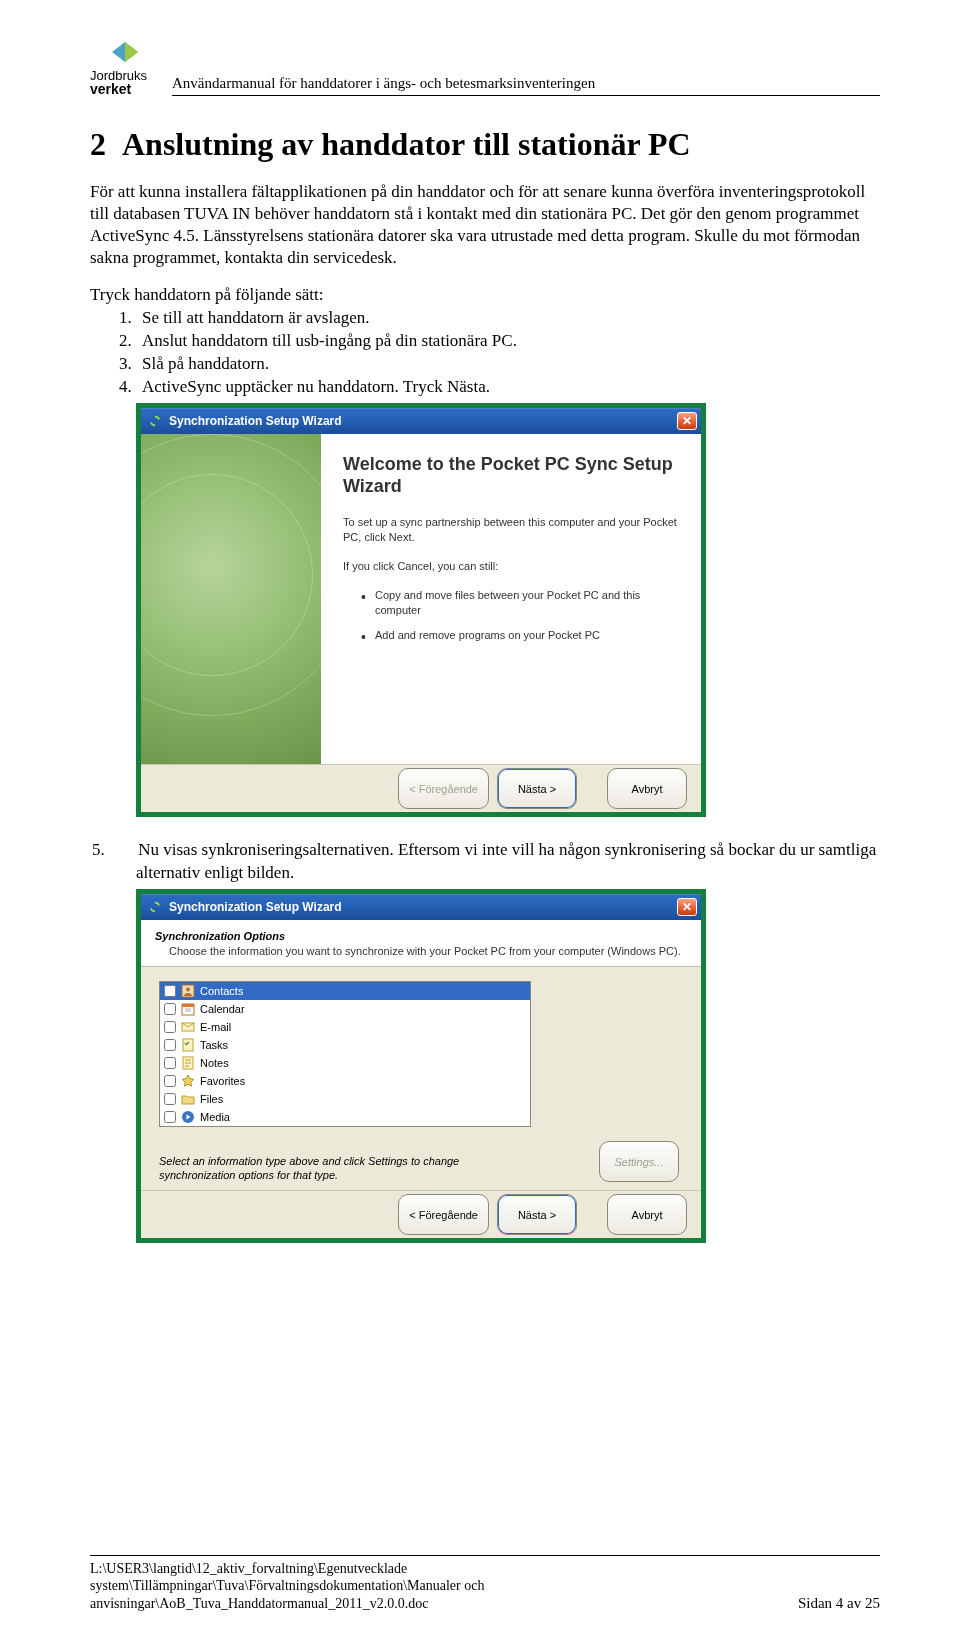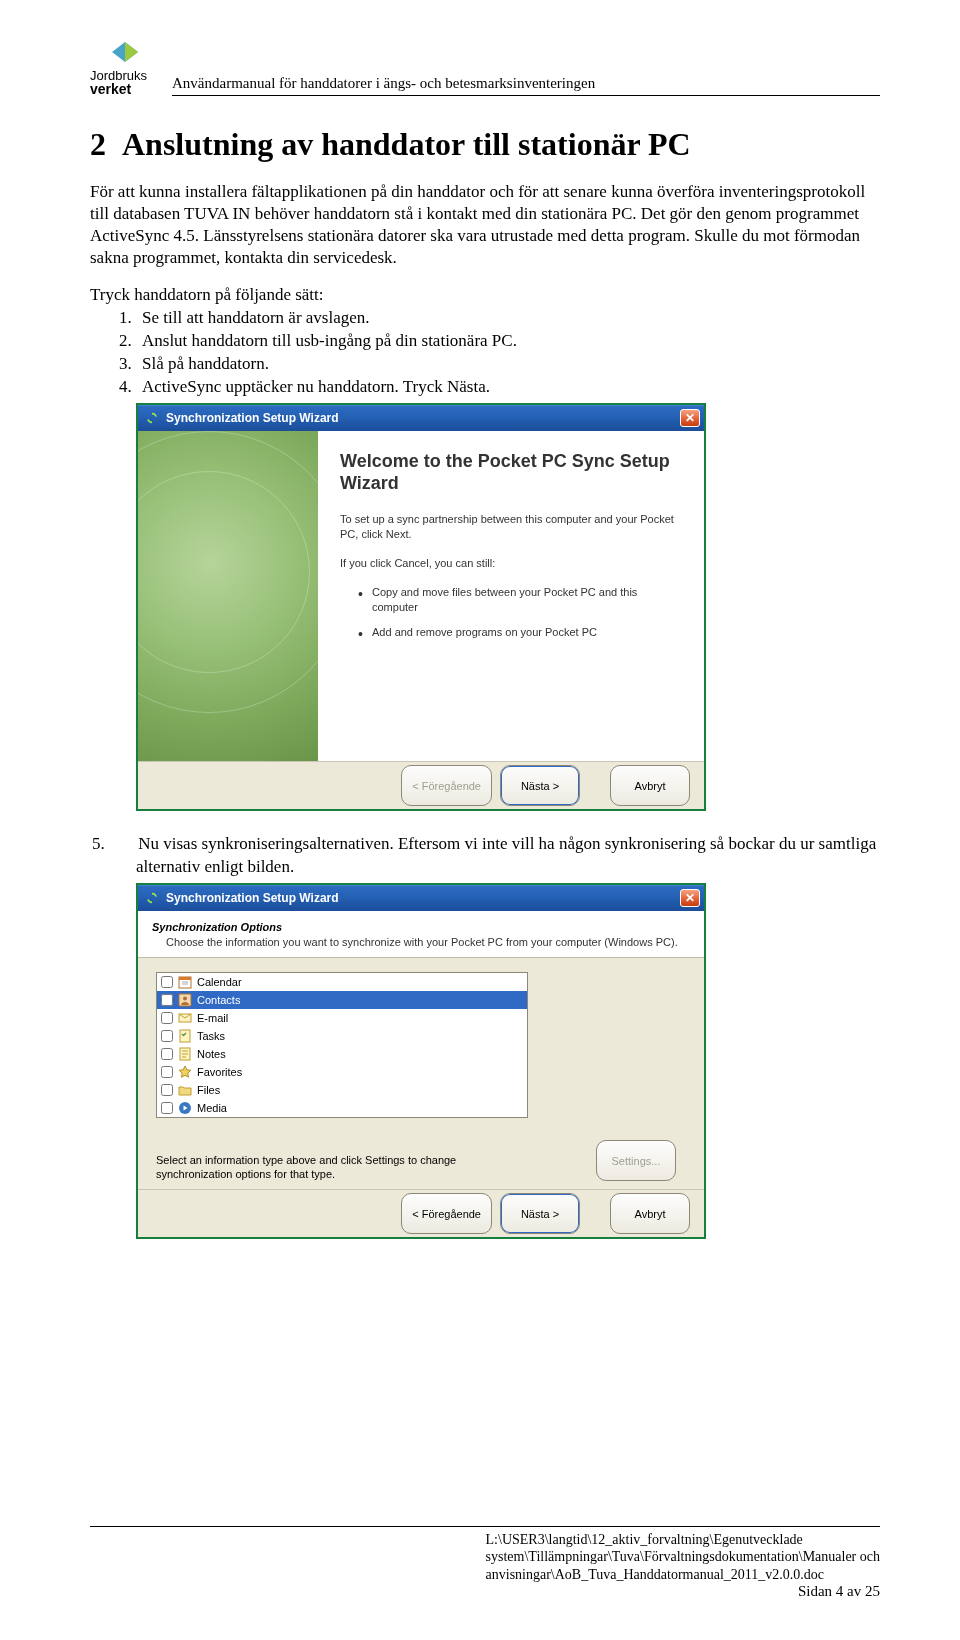--- a/index.html
+++ b/index.html
@@ -52,21 +52,21 @@
   }
   ol.steps li { padding-left: 6px; }
   .wizard {
     margin-left: 46px;
     margin-top: 4px;
     margin-bottom: 22px;
     width: 570px;
     font-family: Tahoma, Arial, sans-serif;
     font-size: 11px;
     background: #ece9d8;
-    border: 2px solid #15803d;
+    border: 5px solid #15803d;
   }
   .titlebar {
     background: linear-gradient(to bottom, #4a8cd6 0%, #2b6bc0 6%, #2561b5 45%, #1b4d99 100%);
     color: #fff;
     height: 26px;
     display: flex;
     align-items: center;
     padding: 0 4px 0 6px;
     font-weight: bold;
     font-size: 12px;
@@ -204,50 +204,50 @@
     width: 12px; height: 12px;
   }
   .info-row .row-icon {
     width: 14px; height: 14px;
     display: inline-flex; align-items: center; justify-content: center;
   }
   .settings-area {
     display: flex;
     align-items: flex-end;
     justify-content: space-between;
-    margin-top: 22px;
+    margin-top: 14px;
     width: 520px;
+    font-style: italic;
   }
   .settings-area .hint {
     font-size: 11px;
     line-height: 1.3;
     max-width: 330px;
   }
 
   .step5 {
     font-size: 17px;
     margin-left: 46px;
     text-indent: -22px;
     padding-left: 0;
     line-height: 1.35;
   }
   .step5-num { display: inline-block; width: 20px; }
 
   .footer {
     position: absolute;
-    bottom: 40px;
+    bottom: 28px;
     left: 90px;
     right: 80px;
     border-top: 1px solid #000;
     padding-top: 4px;
     font-size: 14px;
     display: flex;
     justify-content: space-between;
     align-items: flex-end;
-    flex-direction: column;
   }
   .footer .paths { line-height: 1.25; }
   .footer .pagenum { font-size: 15px; }
 </style>
 </head>
 <body>
 
 <div class="page">
   <div class="header">
     <div class="logo">
@@ -323,42 +323,42 @@
         <span>✕</span>
       </span>
     </div>
     <div class="wiz2-header">
       <div class="h-title">Synchronization Options</div>
       <div class="h-sub">Choose the information you want to synchronize with your Pocket PC from your computer (Windows PC).</div>
     </div>
     <div class="wiz2-body">
       <div class="info-list-box">
         <div id="info-rows">
+            <div class="info-row selected">
+              <input type="checkbox" style="">
+              <span class="row-icon">
+                <svg width="14" height="14" viewBox="0 0 14 14">
+                  <rect x="1" y="1" width="12" height="12" rx="1" fill="#f3d9b0" stroke="#b07030"></rect>
+                  <circle cx="7" cy="5.5" r="2" fill="#b07030"></circle>
+                  <path d="M3 12c0-2 2-3 4-3s4 1 4 3" fill="#b07030"></path>
+                </svg>
+              </span>
+              <span>Contacts</span>
+            </div>
             <div class="info-row">
               <input type="checkbox" style="">
               <span class="row-icon">
                 <svg width="14" height="14" viewBox="0 0 14 14">
                   <rect x="1" y="2" width="12" height="11" fill="#fff" stroke="#b07030"></rect>
                   <rect x="1" y="2" width="12" height="3" fill="#d97b2a"></rect>
                   <line x1="4" y1="7" x2="10" y2="7" stroke="#aaa"></line>
                   <line x1="4" y1="9" x2="10" y2="9" stroke="#aaa"></line>
                 </svg>
               </span>
               <span>Calendar</span>
-            </div>
-            <div class="info-row selected">
-              <input type="checkbox" style="">
-              <span class="row-icon">
-                <svg width="14" height="14" viewBox="0 0 14 14">
-                  <rect x="1" y="1" width="12" height="12" rx="1" fill="#f3d9b0" stroke="#b07030"></rect>
-                  <circle cx="7" cy="5.5" r="2" fill="#b07030"></circle>
-                  <path d="M3 12c0-2 2-3 4-3s4 1 4 3" fill="#b07030"></path>
-                </svg>
-              </span>
-              <span>Contacts</span>
             </div>
             <div class="info-row">
               <input type="checkbox" style="">
               <span class="row-icon">
                 <svg width="14" height="14" viewBox="0 0 14 14">
                   <rect x="1" y="3" width="12" height="8" fill="#fdf3c4" stroke="#c0a030"></rect>
                   <path d="M1 3l6 4 6-4" fill="none" stroke="#c0a030"></path>
                 </svg>
               </span>
               <span>E-mail</span>

